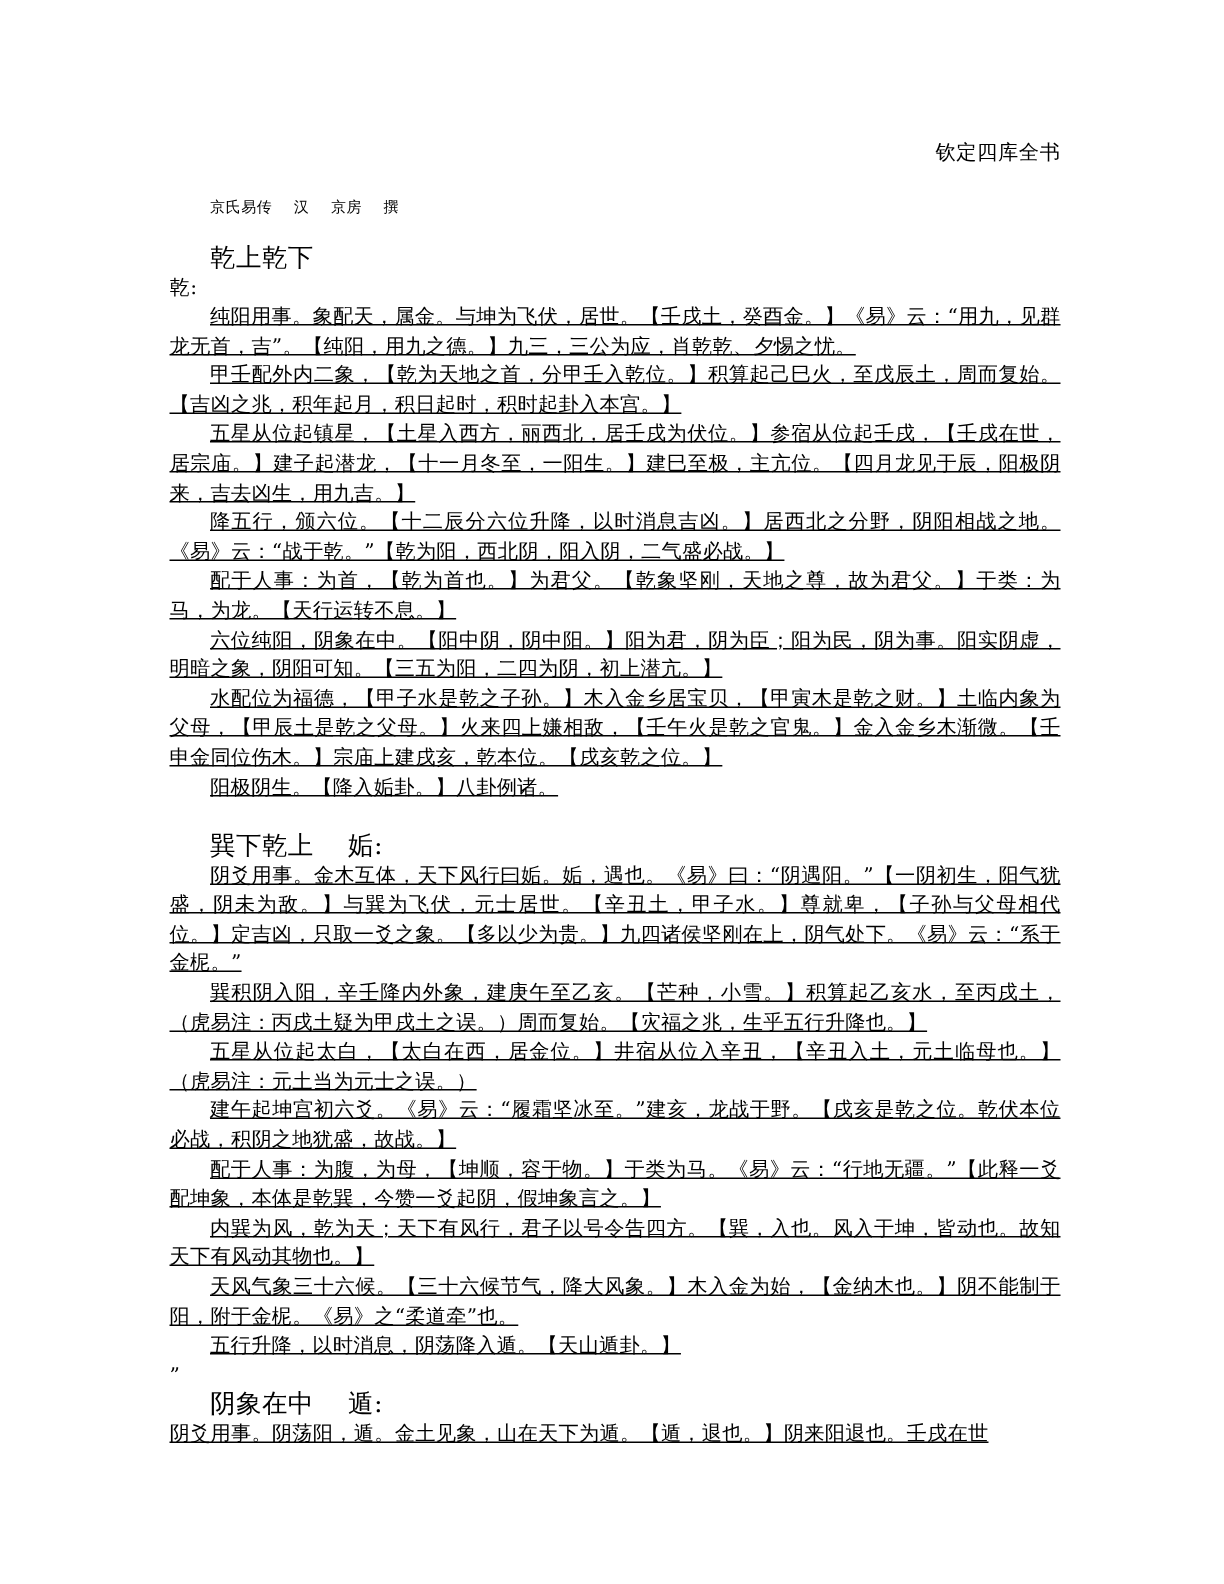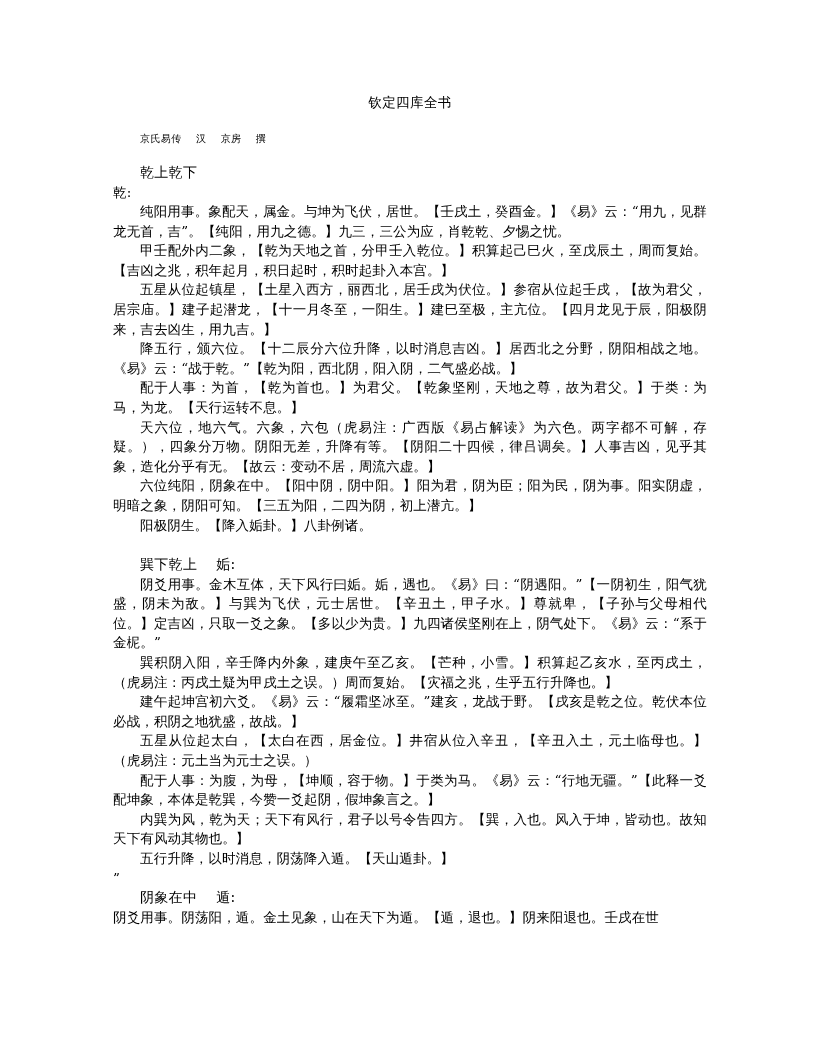--- a/index.html
+++ b/index.html
@@ -28,38 +28,38 @@
     left: 113px;
     top: 92px;
     width: 594px;
   }
   
   .doc-title {
     font-size: 13.5px;
     line-height: 20px;
     letter-spacing: 0.4px;
     margin: 0 0 0 0;
-    text-align: center;
+    text-align: right;
     white-space: pre;
   }
   .spacer-sm { height: 17px; }
   .spacer-xs { height: 14px; }
   .spacer-blank { height: 20px; }
   
   .title-line {
     font-size: 10px;
     line-height: 20px;
     letter-spacing: 0.4px;
     text-indent: 0;
     padding-left: 27px;
     white-space: pre;
   }
   
   .hex-head {
-    font-size: 14px;
+    font-size: 17px;
     line-height: 19.5px;
     letter-spacing: 0.3px;
     padding-left: 27px;
     white-space: pre;
   }
   .hex-name {
     font-size: 13.5px;
     line-height: 19.5px;
     letter-spacing: 0.3px;
     padding-left: 0px;
@@ -69,20 +69,21 @@
   p.body {
     font-size: 13.5px;
     line-height: 19.6px;
     letter-spacing: 0.15px;
     margin: 0;
     text-align: justify;
     text-align-last: left;
     text-indent: 27px;
     word-break: break-all;
     hanging-punctuation: allow-end;
+    text-decoration: underline;
   }
   p.body.noindent {
     text-indent: 0;
   }
   .stray-quote {
     font-size: 13.5px;
     line-height: 19.6px;
     margin: 0;
     text-indent: 0;
     padding-left: 0px;
@@ -99,36 +100,37 @@
     <div class="spacer-sm"></div>
 
     <div class="title-line">京氏易传    汉    京房    撰</div>
 
     <div class="spacer-xs"></div>
 
     <div class="hex-head">乾上乾下</div>
     <div class="hex-name">乾:</div>
     <p class="body">纯阳用事。象配天，属金。与坤为飞伏，居世。【壬戌土，癸酉金。】《易》云：“用九，见群龙无首，吉”。【纯阳，用九之德。】九三，三公为应，肖乾乾、夕惕之忧。</p>
     <p class="body">甲壬配外内二象，【乾为天地之首，分甲壬入乾位。】积算起己巳火，至戊辰土，周而复始。【吉凶之兆，积年起月，积日起时，积时起卦入本宫。】</p>
-    <p class="body">五星从位起镇星，【土星入西方，丽西北，居壬戌为伏位。】参宿从位起壬戌，【故为君父，居宗庙。】建子起潜龙，【十一月冬至，一阳生。】建巳至极，主亢位。【四月龙见于辰，阳极阴来，吉去凶生，用九吉。】</p>
+    <p class="body">五星从位起镇星，【土星入西方，丽西北，居壬戌为伏位。】参宿从位起壬戌，【壬戌在世，居宗庙。】建子起潜龙，【十一月冬至，一阳生。】建巳至极，主亢位。【四月龙见于辰，阳极阴来，吉去凶生，用九吉。】</p>
     <p class="body">降五行，颁六位。【十二辰分六位升降，以时消息吉凶。】居西北之分野，阴阳相战之地。《易》云：“战于乾。”【乾为阳，西北阴，阳入阴，二气盛必战。】</p>
     <p class="body">配于人事：为首，【乾为首也。】为君父。【乾象坚刚，天地之尊，故为君父。】于类：为马，为龙。【天行运转不息。】</p>
-    <p class="body">天六位，地六气。六象，六包（虎易注：广西版《易占解读》为六色。两字都不可解，存疑。），四象分万物。阴阳无差，升降有等。【阴阳二十四候，律吕调矣。】人事吉凶，见乎其象，造化分乎有无。【故云：变动不居，周流六虚。】</p>
     <p class="body">六位纯阳，阴象在中。【阳中阴，阴中阳。】阳为君，阴为臣；阳为民，阴为事。阳实阴虚，明暗之象，阴阳可知。【三五为阳，二四为阴，初上潜亢。】</p>
+    <p class="body">水配位为福德，【甲子水是乾之子孙。】木入金乡居宝贝，【甲寅木是乾之财。】土临内象为父母，【甲辰土是乾之父母。】火来四上嫌相敌，【壬午火是乾之官鬼。】金入金乡木渐微。【壬申金同位伤木。】宗庙上建戌亥，乾本位。【戌亥乾之位。】</p>
     <p class="body">阳极阴生。【降入姤卦。】八卦例诸。</p>
 
     <div class="spacer-blank"></div>
 
     <div class="hex-head">巽下乾上    姤:</div>
     <p class="body">阴爻用事。金木互体，天下风行曰姤。姤，遇也。《易》曰：“阴遇阳。”【一阴初生，阳气犹盛，阴未为敌。】与巽为飞伏，元士居世。【辛丑土，甲子水。】尊就卑，【子孙与父母相代位。】定吉凶，只取一爻之象。【多以少为贵。】九四诸侯坚刚在上，阴气处下。《易》云：“系于金柅。”</p>
     <p class="body">巽积阴入阳，辛壬降内外象，建庚午至乙亥。【芒种，小雪。】积算起乙亥水，至丙戌土，（虎易注：丙戌土疑为甲戌土之误。）周而复始。【灾福之兆，生乎五行升降也。】</p>
+    <p class="body">五星从位起太白，【太白在西，居金位。】井宿从位入辛丑，【辛丑入土，元土临母也。】（虎易注：元土当为元士之误。）</p>
     <p class="body">建午起坤宫初六爻。《易》云：“履霜坚冰至。”建亥，龙战于野。【戌亥是乾之位。乾伏本位必战，积阴之地犹盛，故战。】</p>
-    <p class="body">五星从位起太白，【太白在西，居金位。】井宿从位入辛丑，【辛丑入土，元土临母也。】（虎易注：元土当为元士之误。）</p>
     <p class="body">配于人事：为腹，为母，【坤顺，容于物。】于类为马。《易》云：“行地无疆。”【此释一爻配坤象，本体是乾巽，今赞一爻起阴，假坤象言之。】</p>
     <p class="body">内巽为风，乾为天；天下有风行，君子以号令告四方。【巽，入也。风入于坤，皆动也。故知天下有风动其物也。】</p>
+    <p class="body">天风气象三十六候。【三十六候节气，降大风象。】木入金为始，【金纳木也。】阴不能制于阳，附于金柅。《易》之“柔道牵”也。</p>
     <p class="body">五行升降，以时消息，阴荡降入遁。【天山遁卦。】</p>
     <p class="stray-quote">”</p>
 
     <div class="hex-head">阴象在中    遁:</div>
     <p class="body noindent">阴爻用事。阴荡阳，遁。金土见象，山在天下为遁。【遁，退也。】阴来阳退也。壬戌在世</p>
 
   </div>
 </div>
 
 </body></html>

